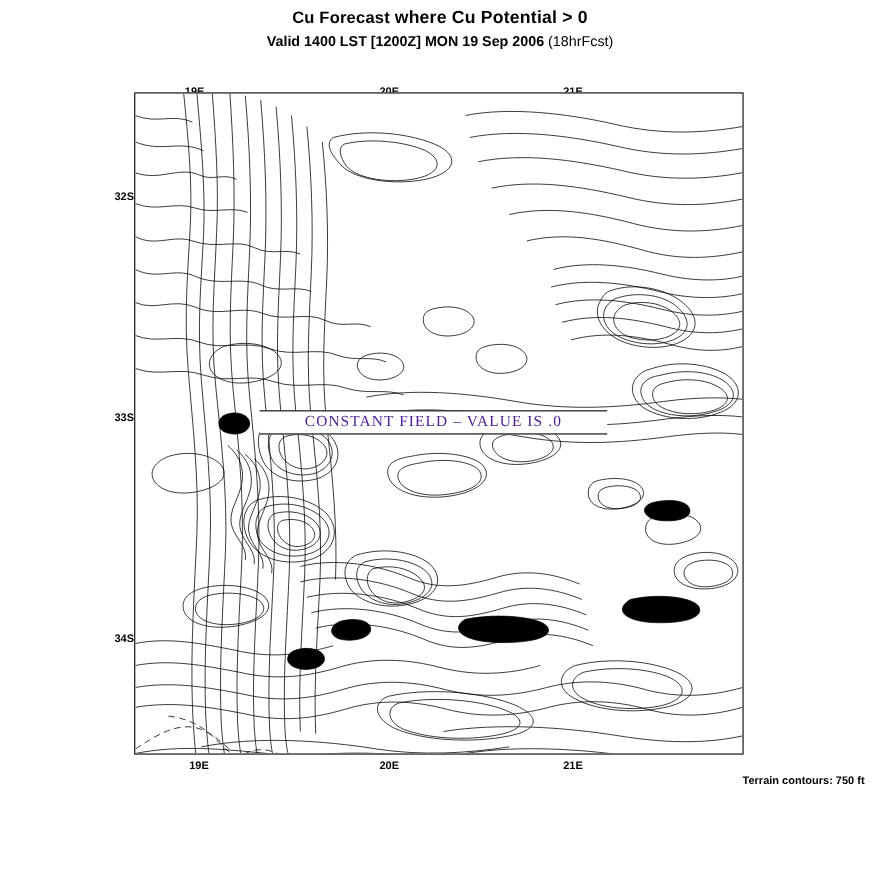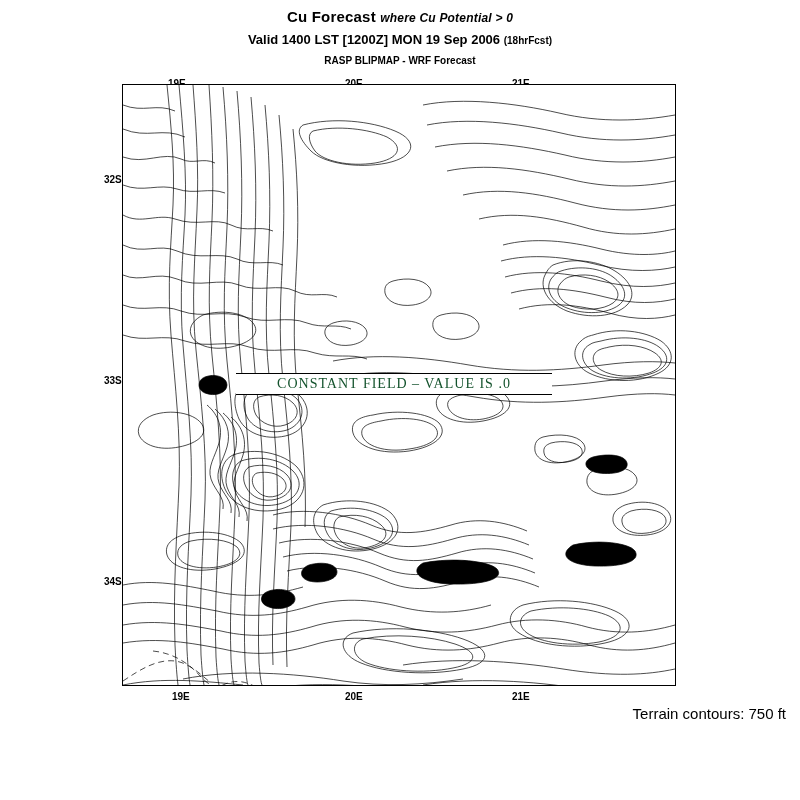--- a/index.html
+++ b/index.html
@@ -14,26 +14,26 @@
   #frame{position:absolute;left:0;top:0;width:800px;height:800px;}
 
   
   .title-block{
     position:absolute;left:0;top:8px;width:800px;text-align:center;
   }
   .title-line1{
     font-size:15px;font-weight:bold;letter-spacing:.2px;line-height:17px;
   }
   .title-line1 .sub{
-    font-size:12px;font-weight:bold;font-style:italic;
+    font-size:16px;font-weight:bold;
   }
   .title-line2{
     font-size:13px;font-weight:bold;line-height:20px;margin-top:3px;
   }
-  .title-line2 .sub{font-size:10px;font-weight:bold;}
+  .title-line2 .sub{font-size:13px;font-weight:normal;}
   .title-line3{
     font-size:10px;font-weight:bold;line-height:14px;margin-top:3px;
   }
 
   
   #panel{
     position:absolute;left:122px;top:84px;width:554px;height:602px;
     border:1px solid #000;
     box-sizing:border-box;
     background:#fff;
@@ -51,45 +51,44 @@
     position:absolute;
     left:236px;top:373px;
     width:316px;height:20px;
     background:#ffffff;
     border-top:1px solid #000;
     border-bottom:1px solid #000;
     display:flex;align-items:center;justify-content:center;
     font-family:"Liberation Serif", serif;
     font-size:14px;
     letter-spacing:1px;
-    color:#14532d;
+    color:#4c1d95;
     z-index:5;
   }
 
   
   #footer{
     position:absolute;right:14px;top:705px;
-    font-size:15px;font-weight:normal;
+    font-size:10px;font-weight:bold;
   }
 </style>
 </head>
 <body>
 
 <div id="frame">
 
   <div class="title-block">
     <div class="title-line1">
       <span>Cu Forecast</span>
       <span class="sub">where Cu Potential &gt; 0</span>
     </div>
     <div class="title-line2">
       <span>Valid 1400 LST [1200Z] MON 19 Sep 2006</span>
       <span class="sub">(18hrFcst)</span>
     </div>
-    <div class="title-line3">RASP BLIPMAP - WRF Forecast</div>
   </div>
 
   <div class="axlabel" style="left:168px;top:78px;">19E</div>
   <div class="axlabel" style="left:345px;top:78px;">20E</div>
   <div class="axlabel" style="left:512px;top:78px;">21E</div>
 
   <div class="axlabel" style="left:172px;top:691px;">19E</div>
   <div class="axlabel" style="left:345px;top:691px;">20E</div>
   <div class="axlabel" style="left:512px;top:691px;">21E</div>
 

